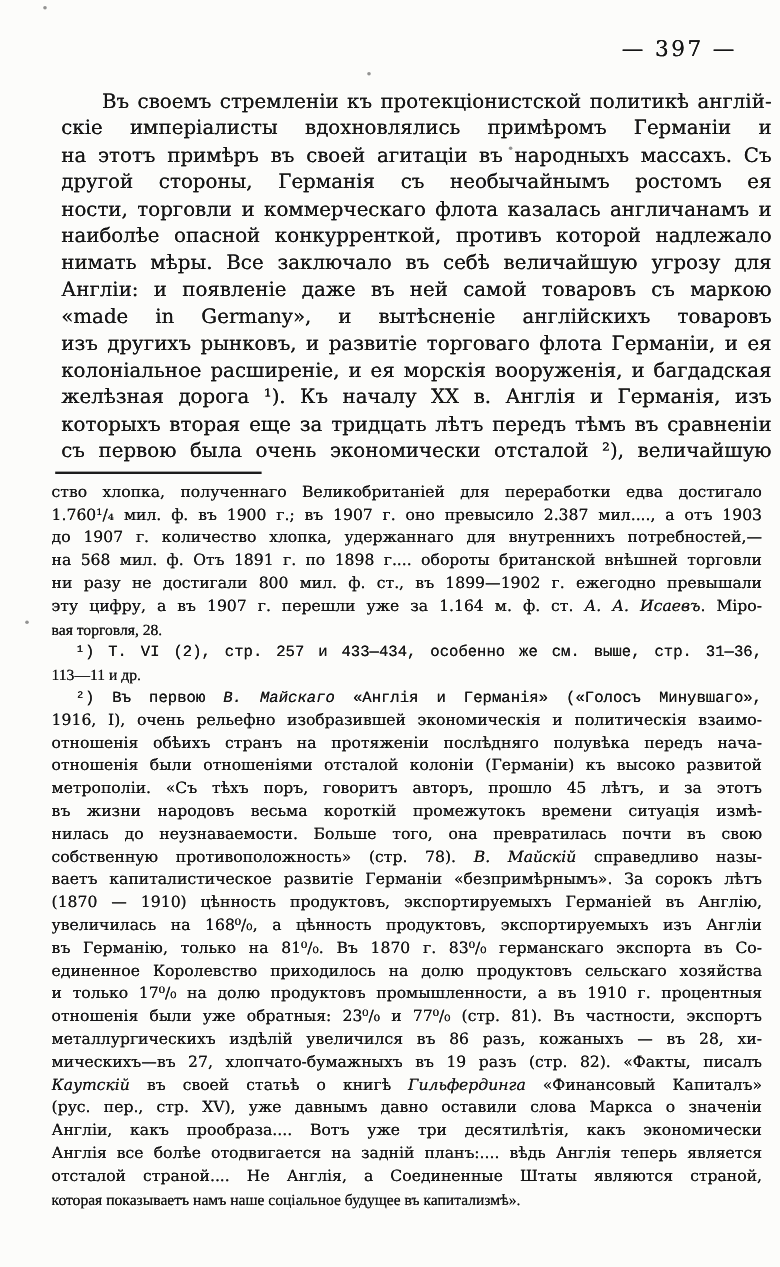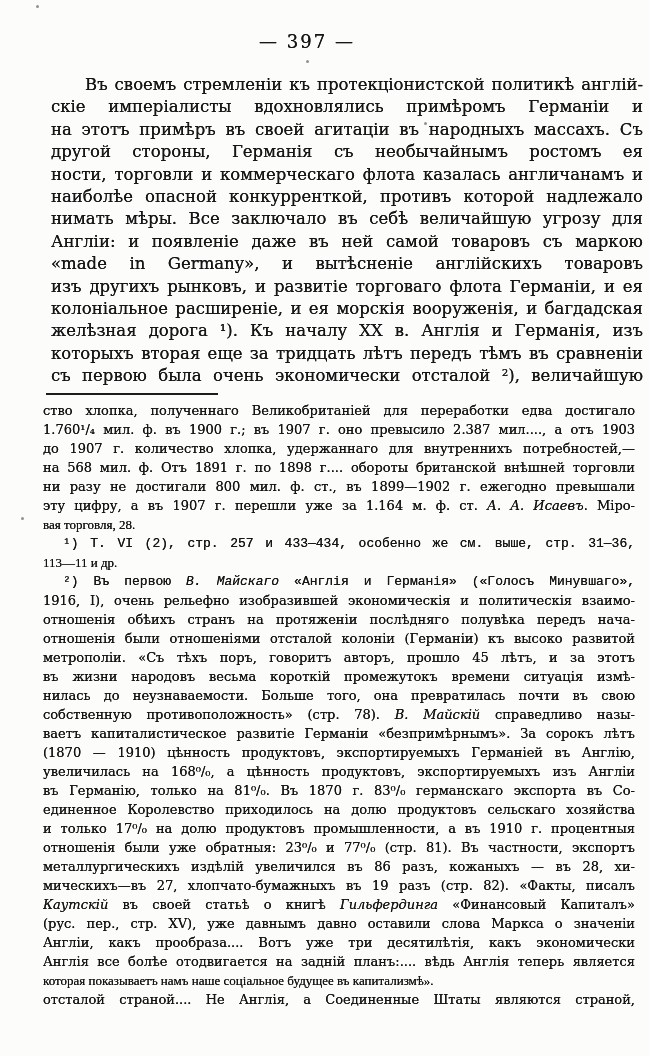--- a/index.html
+++ b/index.html
@@ -15,21 +15,21 @@
     overflow: hidden;
     font-family: "DejaVu Serif", "Liberation Serif", serif;
     color: #161616;
     text-shadow: 0 0 0.4px currentColor;
   }
   .pagenum {
     position: absolute;
     top: 31px;
     left: 0;
     width: 614px;
-    text-align: center;
+    text-align: right;
     font-size: 18px;
     letter-spacing: 2px;
   }
   .body-block {
     position: absolute;
     left: 51px;
     top: 74px;
     width: 592px;
   }
   .bl {
@@ -121,20 +121,20 @@
       <div class="fl"><span>въ Германію, только на 81⁰/₀. Въ 1870 г. 83⁰/₀ германскаго экспорта въ Со-</span></div>
       <div class="fl"><span>единенное Королевство приходилось на долю продуктовъ сельскаго хозяйства</span></div>
       <div class="fl"><span>и только 17⁰/₀ на долю продуктовъ промышленности, а въ 1910 г. процентныя</span></div>
       <div class="fl"><span>отношенія были уже обратныя: 23⁰/₀ и 77⁰/₀ (стр. 81). Въ частности, экспортъ</span></div>
       <div class="fl"><span>металлургическихъ издѣлій увеличился въ 86 разъ, кожаныхъ — въ 28, хи-</span></div>
       <div class="fl"><span>мическихъ—въ 27, хлопчато-бумажныхъ въ 19 разъ (стр. 82). «Факты, писалъ</span></div>
       <div class="fl"><span class="it">Каутскій</span><span> въ своей статьѣ о книгѣ </span><span class="it">Гильфердинга</span><span> «Финансовый Капиталъ»</span></div>
       <div class="fl"><span>(рус. пер., стр. XV), уже давнымъ давно оставили слова Маркса о значеніи</span></div>
       <div class="fl"><span>Англіи, какъ прообраза.... Вотъ уже три десятилѣтія, какъ экономически</span></div>
       <div class="fl"><span>Англія все болѣе отодвигается на задній планъ:.... вѣдь Англія теперь является</span></div>
+      <div class="fl"><span>отсталой страной.... Не Англія, а Соединенные Штаты являются страной,</span></div>
       <div class="fl lastline"><span>которая показываетъ намъ наше соціальное будущее въ капитализмѣ».</span></div>
-      <div class="fl"><span>отсталой страной.... Не Англія, а Соединенные Штаты являются страной,</span></div>
     </div>
   <div class="speck" style="left:36px; top:5px;"></div>
   <div class="speck" style="left:306px; top:60px;"></div>
   <div class="speck" style="left:424px; top:122px;"></div>
   <div class="speck" style="left:21px; top:517px;"></div>
 </div>
 
 </body></html>

